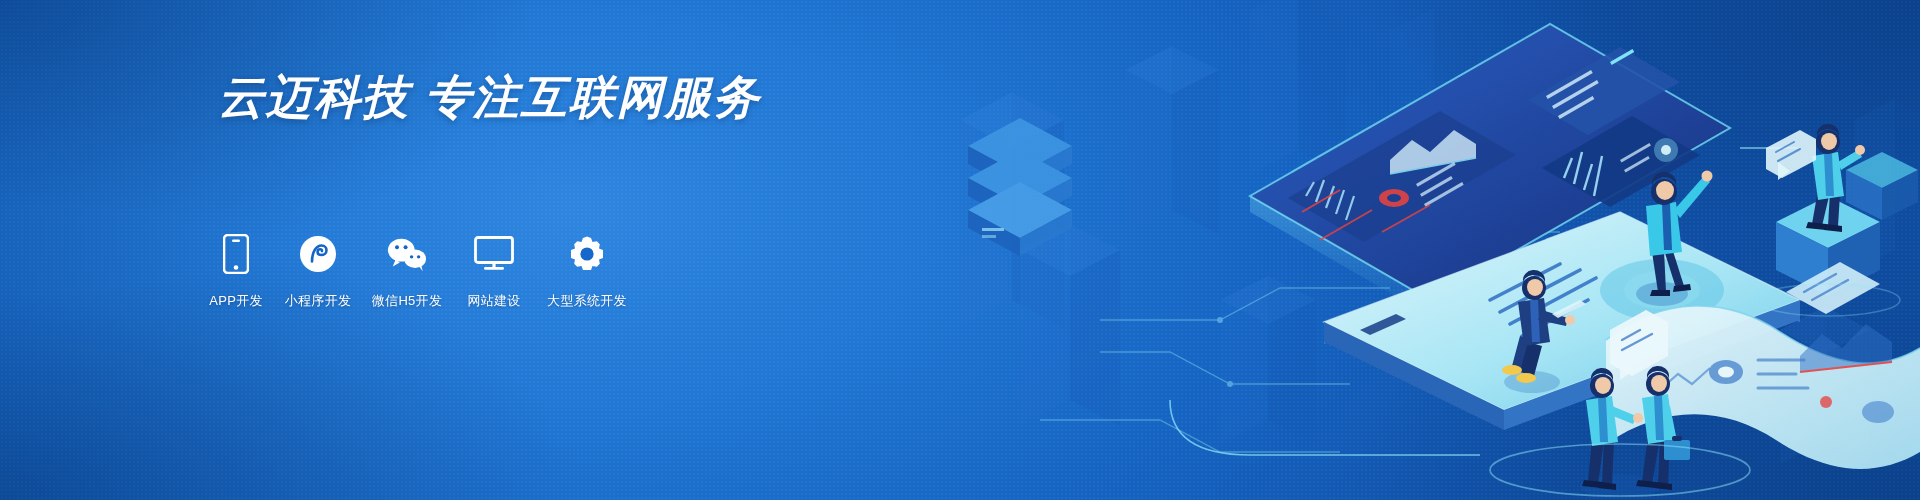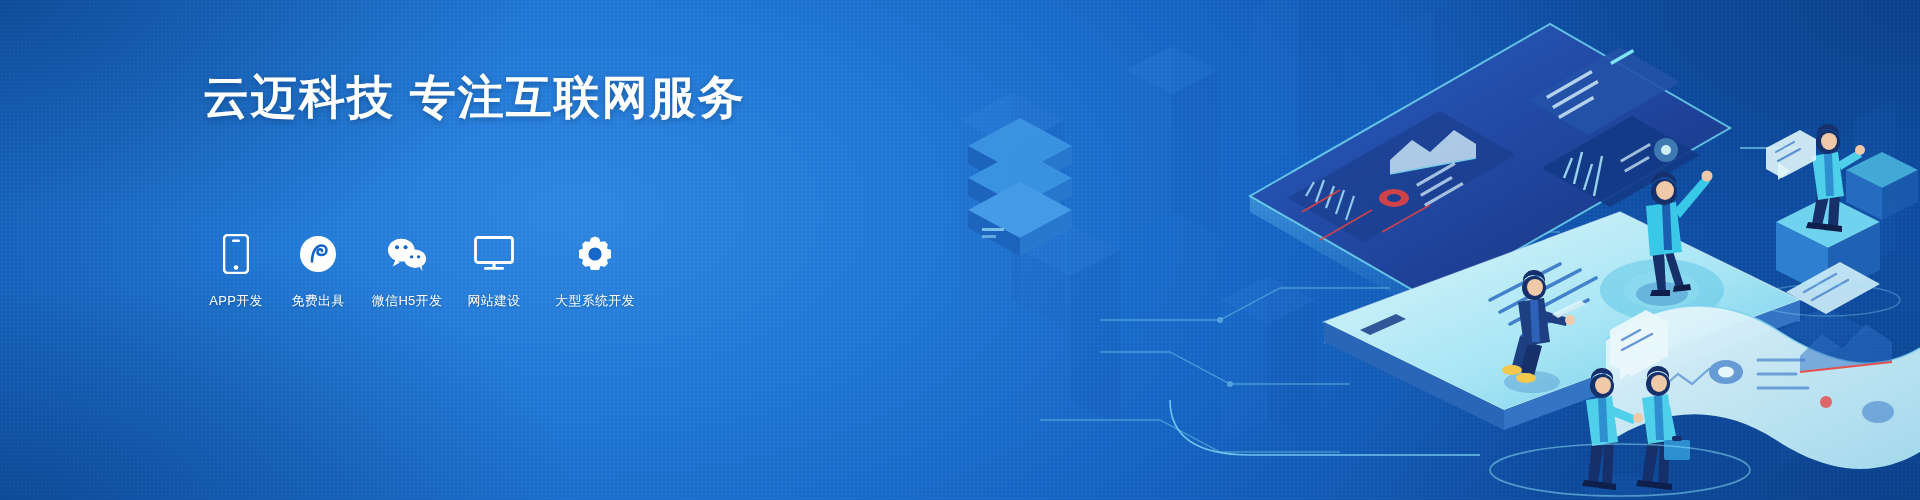--- a/index.html
+++ b/index.html
@@ -28,21 +28,21 @@
   }
   
   .texture{
     position:absolute; inset:0;
     background-image:radial-gradient(rgba(255,255,255,.045) 1px, transparent 1px);
     background-size:4px 4px;
     pointer-events:none;
   }
 
   
-  .copy { position:absolute; left:203px; top:72px; width:700px; z-index:6; }
+  .copy { position:absolute; left:218px; top:72px; width:700px; z-index:6;font-style:italic; }
 
   .headline{
     font-size:46px; font-weight:bold; color:#ffffff;
     letter-spacing:2px; line-height:1.1;
     text-shadow:0 2px 6px rgba(3,34,80,.35);
     white-space:nowrap;
   }
 
   .sub { margin-top:27px; }
   .sub-line{
@@ -70,21 +70,21 @@
   .svc-icon svg{ display:block; }
   .svc-label{
     font-size:13px; color:#ffffff; white-space:nowrap;
     letter-spacing:.3px;
     text-shadow:0 1px 3px rgba(3,34,80,.35);
   }
   .svc:nth-child(1){ width:66px; }
   .svc:nth-child(2){ width:78px; }
   .svc:nth-child(3){ width:80px; }
   .svc:nth-child(4){ width:74px; }
-  .svc:nth-child(5){ width:92px;margin-left:8px; }
+  .svc:nth-child(5){ width:92px; }
 
   
   .illus{
     position:absolute; right:0; top:0;
     width:1000px; height:500px;
     z-index:4;
   }
   .illus svg{ display:block; width:1000px; height:500px; }
 </style>
 </head>
@@ -459,21 +459,21 @@
       <span class="svc-label">APP开发</span>
     </div>
 
     <div class="svc">
       <span class="svc-icon">
         <svg width="38" height="38" viewBox="0 0 38 38">
           <circle cx="19" cy="19" r="18" fill="#fff"></circle>
           <path d="M13 26.5 C 13 16.5, 17.5 10.5, 22.5 10.5 C 26 10.5, 27.5 13, 27.5 15.2 C 27.5 18.2, 25 20, 22.2 20 C 20 20, 18.6 18.6, 18.6 16.9 C 18.6 15.4, 19.7 14.3, 21.1 14.3 C 22.2 14.3, 23 15.1, 23 16.1" fill="none" stroke="#1565c8" stroke-width="2.6" stroke-linecap="round"></path>
         </svg>
       </span>
-      <span class="svc-label">免费出具</span>
+      <span class="svc-label">小程序开发</span>
     </div>
 
     <div class="svc">
       <span class="svc-icon">
         <svg width="42" height="36" viewBox="0 0 42 36">
 
           <ellipse cx="15" cy="14" rx="14" ry="12" fill="#fff"></ellipse>
           <path d="M9 24 L6 31 L13.5 27 Z" fill="#fff"></path>
           <circle cx="10.5" cy="11" r="2.1" fill="#1565c8"></circle>
           <circle cx="19.5" cy="11" r="2.1" fill="#1565c8"></circle>

